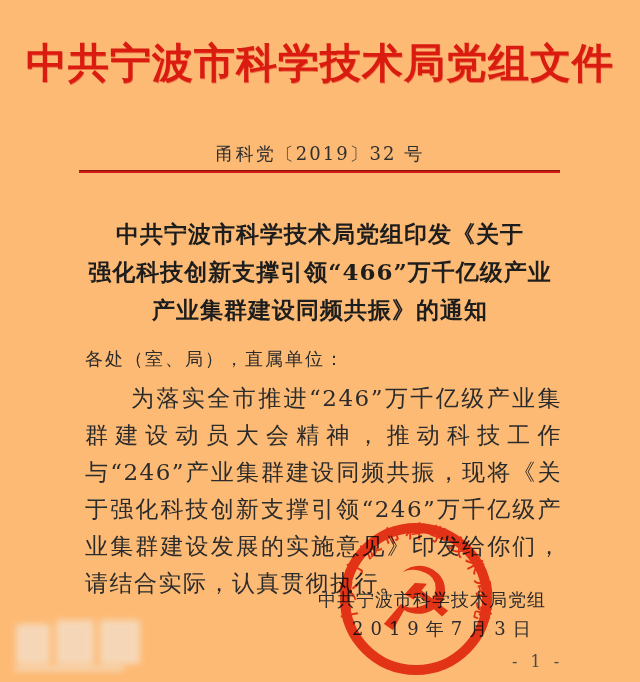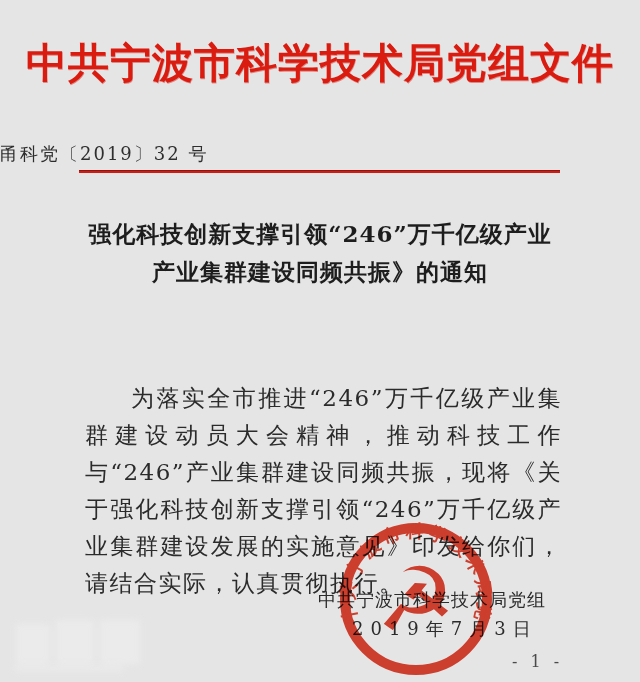--- a/index.html
+++ b/index.html
@@ -5,39 +5,40 @@
   * { margin: 0; padding: 0; box-sizing: border-box; }
   html, body { background: #ffffff; }
   body {
     font-family: "DejaVu Serif", "Liberation Serif", serif;
     width: 640px;
   }
   .page {
     position: relative;
     width: 640px;
     height: 682px;
-    background: #e5e5e5;
+    background: #fdba74;
     overflow: hidden;
   }
   .org-title {
     position: absolute;
     left: 0; top: 36px;
     width: 640px;
     text-align: center;
     font-size: 41px;
     font-weight: bold;
     color: #da1b10;
     letter-spacing: 1px;
     text-shadow: 0.5px 0.5px 0 rgba(218,27,16,0.45);
     white-space: nowrap;
   }
   .doc-number {
     position: absolute;
     left: 0; top: 142px;
     width: 640px;
+    text-align: center;
     font-size: 18px;
     color: #2e2e2e;
     letter-spacing: 2px;
   }
   .red-rule {
     position: absolute;
     left: 79px; top: 170px;
     width: 481px; height: 3px;
     background: #cf1d16;
     border-top: 1px solid #8e1410;
@@ -127,24 +128,26 @@
 
 <div class="page">
 
   <div class="org-title">中共宁波市科学技术局党组文件</div>
 
   <div class="doc-number">甬科党〔2019〕32 号</div>
 
   <div class="red-rule"></div>
 
   <div class="notice-title">
-    <div>强化科技创新支撑引领“246”万千亿级产业</div>
+    <div>中共宁波市科学技术局党组印发《关于</div>
+    <div>强化科技创新支撑引领“466”万千亿级产业</div>
     <div>产业集群建设同频共振》的通知</div>
   </div>
 
+  <div class="salutation">各处（室、局），直属单位：</div>
 
   <div class="body-text">为落实全市推进“246”万千亿级产业集群建设动员大会精神，推动科技工作与“246”产业集群建设同频共振，现将《关于强化科技创新支撑引领“246”万千亿级产业集群建设发展的实施意见》印发给你们，请结合实际，认真贯彻执行。</div>
 
   <div class="signature-org">中共宁波市科学技术局党组</div>
   <div class="signature-date">2019年7月3日</div>
 
   <svg class="seal" viewBox="0 0 170 170" aria-hidden="true">
     <circle cx="85" cy="85" r="71" fill="none" stroke="#e23520" stroke-width="10"></circle>
     <defs>
       <path id="sealArc" d="M 28.8 111.2 A 62 62 0 1 1 141.2 111.2" fill="none"></path>

